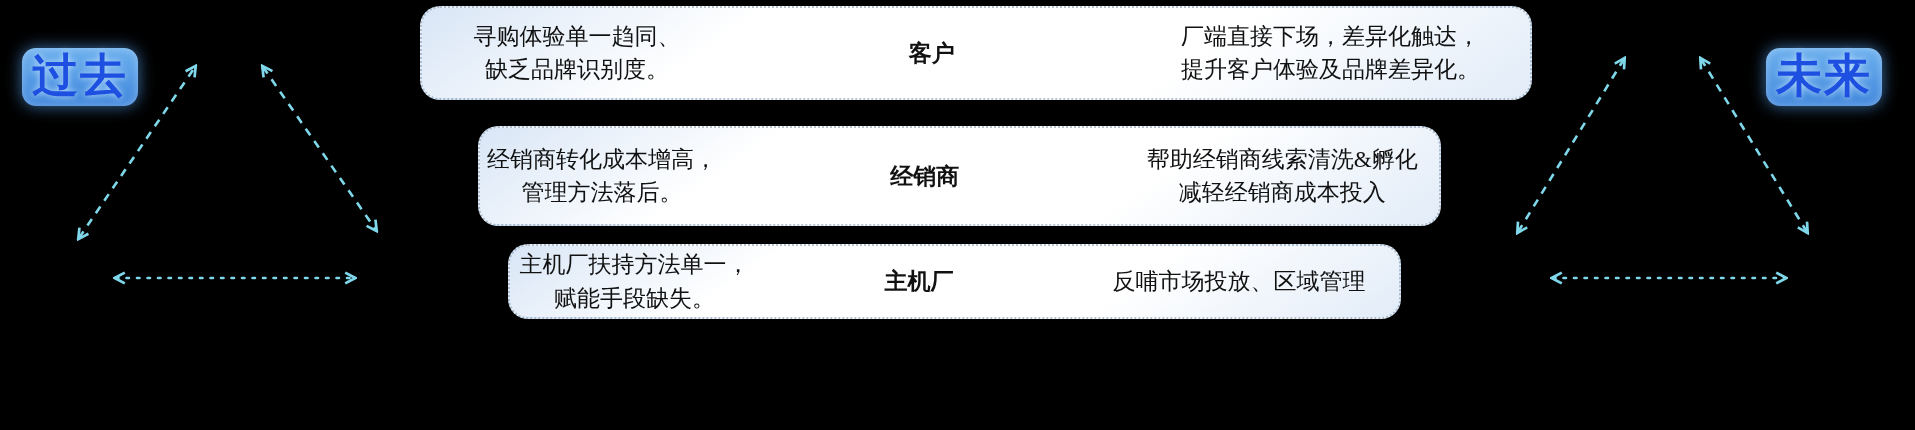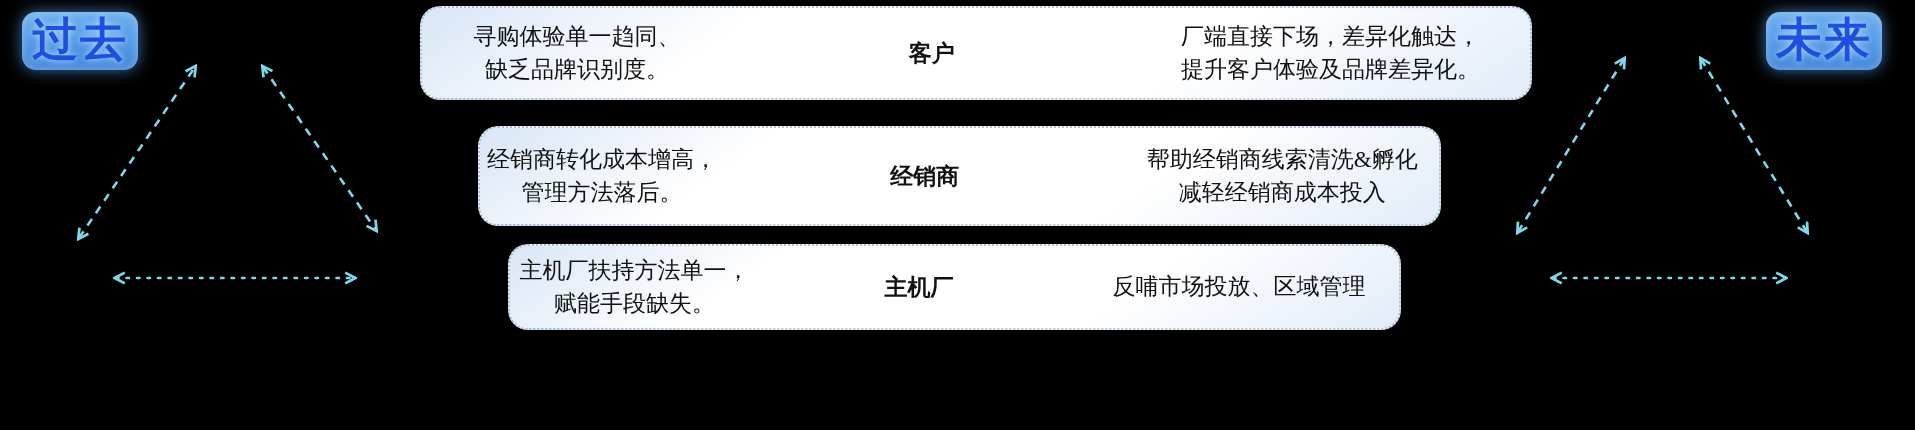--- a/index.html
+++ b/index.html
@@ -34,35 +34,36 @@
     font-size:46px;
     font-weight:bold;
     letter-spacing:2px;
     color:var(--label-text);
     background:linear-gradient(180deg,#6cb0ee 0%,#3f86dc 100%);
     padding:1px 10px 4px 10px;
     border-radius:14px;
     text-shadow:0 0 7px rgba(200,230,255,.95);
     box-shadow:0 0 16px rgba(90,170,255,.65), inset 0 0 10px rgba(255,255,255,.35);
     line-height:1.15;
+    margin-top:36px;
   }
   .tag.past{left:22px;top:12px;}
   .tag.future{left:1766px;top:12px;}
   .box{
     position:absolute;
     display:flex;
     align-items:center;
     border-radius:20px;
     border:2px dotted rgba(125,148,172,.55);
     background:linear-gradient(145deg,#d9e6f6 0%,#ffffff 28%,#ffffff 68%,#e2ecf8 100%);
     color:var(--box-text);
   }
   .box-customer{left:420px;top:6px;width:1112px;height:94px;}
   .box-dealer{left:478px;top:126px;width:963px;height:100px;gap:44px;}
-  .box-oem{left:508px;top:244px;width:893px;height:86px;}
+  .box-oem{left:508px;top:244px;width:893px;height:75px;}
   .cell{
     text-align:center;
   }
   .cell.side{
     width:28%;
     font-size:23px;
     line-height:1.45;
     font-weight:400;
   }
   .cell.side.future-col{width:36%;font-family:Liberation Serif, serif;}

